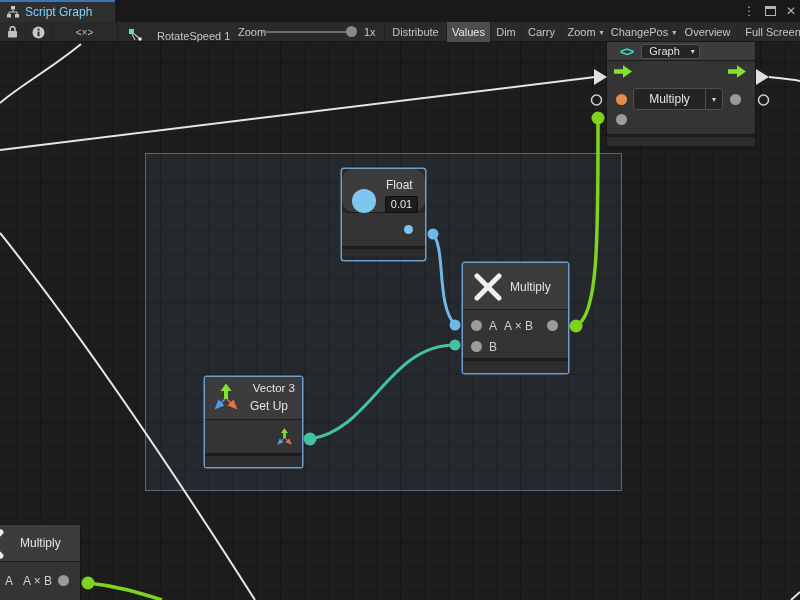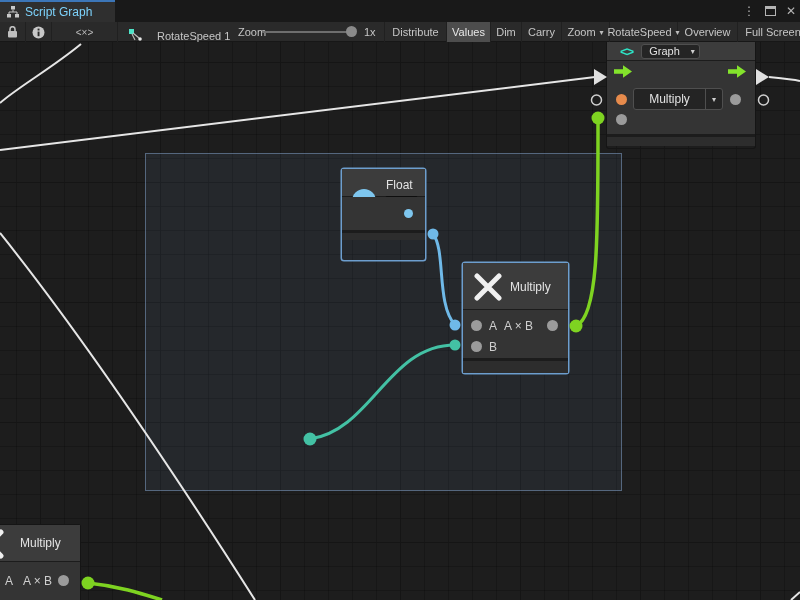--- a/index.html
+++ b/index.html
@@ -129,21 +129,21 @@
         <span>Dim</span>
       </div>
     <div class="tb-btn" style="left:522px;width:40px;">
         <span>Carry</span>
       </div>
     <div class="tb-btn" style="left:562px;width:48px;">
       <span>Zoom</span>
         <span class="tb-caret">▾</span>
     </div>
     <div class="tb-btn" style="left:610px;width:68px;">
-      <span>RotateSpeed</span>
+      <span>ChangePos</span>
         <span class="tb-caret">▾</span>
     </div>
     <div class="tb-btn" style="left:678px;width:60px;">
         <span>Overview</span>
       </div>
     <div class="tb-btn" style="left:738px;width:70px;border-right:none;">
         <span>Full Screen</span>
       </div>
   </div>
 
@@ -183,21 +183,21 @@
           <span class="dd-main">Multiply</span>
           <span class="dd-arrow">▾</span>
         </span>
         <span class="dot" style="left:123px;top:33px;"></span>
         <span class="dot" style="left:9px;top:53px;"></span>
       </div>
       <div class="ft" style="height:12px;"></div>
     </div>
 
     <div class="node sel" style="left:342px;top:127px;width:83px;height:91px;">
-      <div class="hd" style="height:28px;">
+      <div class="hd" style="height:44px;border-radius:12px;">
         <span class="float-circle"></span>
         <span class="ntitle" style="position:absolute;left:44px;top:9px;">Float</span>
         <span class="val-box">0.01</span>
       </div>
       <div class="bd" style="height:33px;">
         <span class="dot" style="left:62px;top:12px;width:9px;height:9px;background:var(--float-blue);"></span>
       </div>
       <div class="ft" style="height:10px;"></div>
     </div>
 
@@ -212,20 +212,40 @@
         <span class="dot" style="left:8px;top:10px;"></span>
         <span class="ptxt" style="left:26px;top:9px;">A</span>
         <span class="ptxt" style="left:41px;top:9px;">A × B</span>
         <span class="dot" style="left:84px;top:10px;"></span>
         <span class="dot" style="left:8px;top:31px;"></span>
         <span class="ptxt" style="left:26px;top:30px;">B</span>
       </div>
       <div class="ft" style="height:15px;"></div>
     </div>
 
+    <div class="node sel" style="left:205px;top:335px;width:97px;height:90px;">
+      <div class="hd" style="height:43px;">
+        <svg width="30" height="30" viewBox="0 0 30 30" style="position:absolute;left:6px;top:6px;">
+          <path d="M13 16 V8 H9.5 L15 0.5 L20.5 8 H17 V16 Z" fill="var(--arrow-green)"></path>
+          <path d="M14 18 L8 24 M8 24 L8.5 18.8 M8 24 L13.2 23.5" stroke="var(--vec-blue)" stroke-width="0" fill="none"></path>
+          <path d="M13.5 17.5 L10 21 L12.5 23.5 L2.5 27.5 L6.5 17.5 L9 20 L12 17 Z" fill="var(--vec-blue)" transform="translate(1,-1)"></path>
+          <path d="M16.5 17.5 L20 21 L17.5 23.5 L27.5 27.5 L23.5 17.5 L21 20 L18 17 Z" fill="var(--vec-red)" transform="translate(-1,-1)"></path>
+        </svg>
+        <span class="ntitle" style="position:absolute;right:7px;top:5px;font-size:11.5px;">Vector 3</span>
+        <span class="ntitle" style="position:absolute;right:14px;top:22px;">Get Up</span>
+      </div>
+      <div class="bd" style="height:33px;">
+        <svg width="19" height="19" viewBox="0 0 30 30" style="position:absolute;right:8px;top:8px;">
+          <path d="M13 16 V8 H9.5 L15 0.5 L20.5 8 H17 V16 Z" fill="var(--arrow-green)"></path>
+          <path d="M13.5 17.5 L10 21 L12.5 23.5 L2.5 27.5 L6.5 17.5 L9 20 L12 17 Z" fill="var(--vec-blue)" transform="translate(1,-1)"></path>
+          <path d="M16.5 17.5 L20 21 L17.5 23.5 L27.5 27.5 L23.5 17.5 L21 20 L18 17 Z" fill="var(--vec-red)" transform="translate(-1,-1)"></path>
+        </svg>
+      </div>
+      <div class="ft" style="height:14px;"></div>
+    </div>
 
     <div class="node unsel" style="left:-58px;top:483px;width:138px;height:117px;">
       <div class="hd" style="height:37px;">
         <svg width="30" height="30" viewBox="0 0 28 28" style="position:absolute;left:32px;top:4px;">
           <path d="M3 3 L25 25 M25 3 L3 25" stroke="#f0f0f0" stroke-width="5" stroke-linecap="round"></path>
           </svg>
         <span class="ntitle" style="position:absolute;left:78px;top:11px;">Multiply</span>
       </div>
       <div class="bd" style="height:80px;">
         <span class="ptxt" style="left:63px;top:12px;">A</span>

